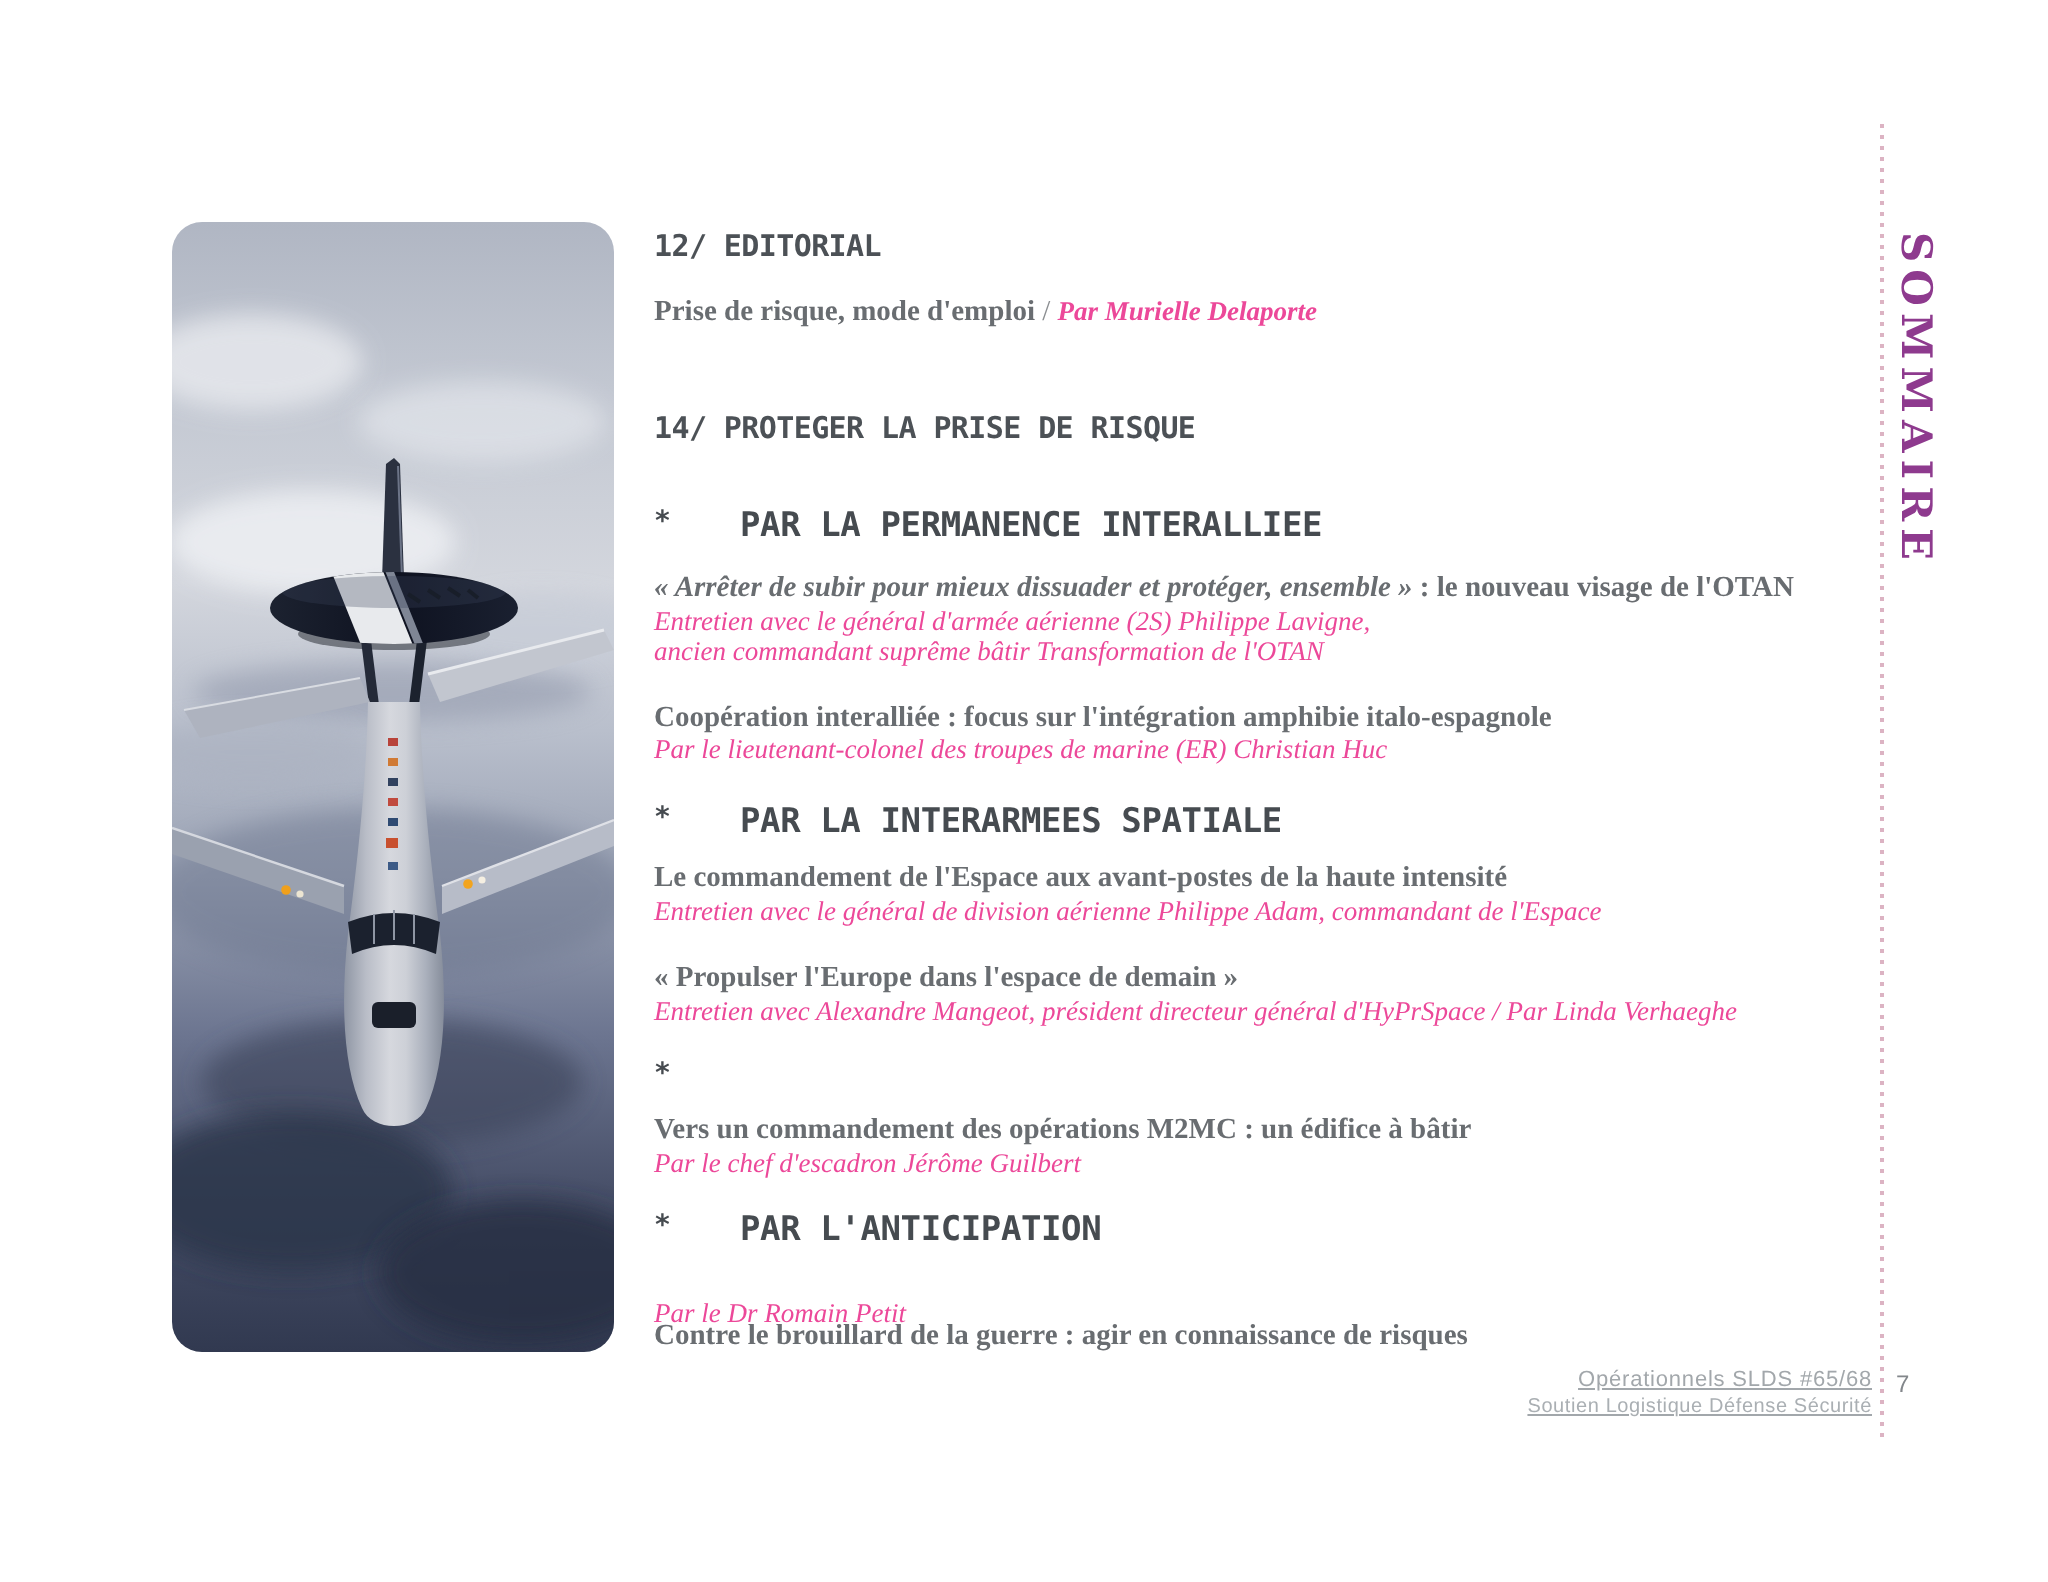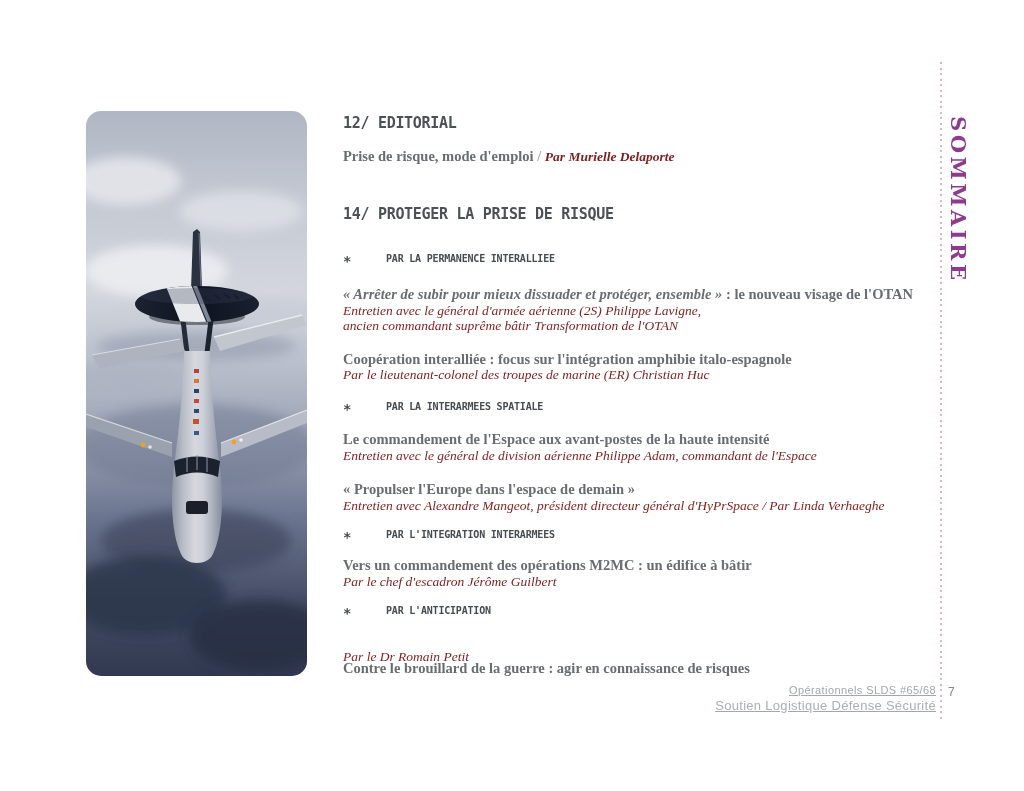--- a/index.html
+++ b/index.html
@@ -7,63 +7,63 @@
     width:1024px;height:791px;position:relative;background:#ffffff;overflow:hidden;
     font-family:"Liberation Serif",serif;
   }
   
   .photo{
     position:absolute;left:86px;top:111px;width:221px;height:565px;
     border-radius:15px;overflow:hidden;
   }
   .photo svg{display:block;width:100%;height:100%;}
   
-  .abs{position:absolute;white-space:nowrap;margin-left:16px;}
+  .abs{position:absolute;white-space:nowrap;}
   .chapter{
     font-family:"DejaVu Sans Mono",monospace;font-weight:bold;
     font-size:15px;color:#4c5156;letter-spacing:-0.3px;
   }
   .subhead-row{display:flex;}
   .subhead-star{
     font-family:"DejaVu Sans Mono",monospace;font-weight:bold;
     font-size:14px;color:#464b50;width:43px;
   }
   .subhead{
     font-family:"DejaVu Sans Mono",monospace;font-weight:bold;
-    font-size:10px;color:#464b50;letter-spacing:-0.2px;
+    font-size:17px;color:#464b50;letter-spacing:-0.2px;
   }
   .title{
     font-family:"Liberation Serif",serif;font-weight:bold;
     font-size:14.5px;color:#696d71;
   }
   .title .q-it{font-style:italic;}
   .byline{
     font-family:"Liberation Serif",serif;font-style:italic;
-    font-size:13.5px;color:#7f1d1d;
+    font-size:13.5px;color:#ec4899;
   }
   .slash-sep{font-weight:normal;color:#8b8e91;}
   
   .dotted-line{
     position:absolute;left:940px;top:62px;width:2px;height:660px;
     background-image:repeating-linear-gradient(to bottom,#dcb3c3 0px,#dcb3c3 2px,transparent 2px,transparent 5.5px);
   }
   .sommaire{
     position:absolute;left:971px;top:116px;
     transform:rotate(90deg);transform-origin:top left;
     font-family:"DejaVu Serif",serif;font-weight:bold;
     font-size:21px;letter-spacing:3.5px;color:#8e3a8e;
     white-space:nowrap;
   }
   
   .footer{
     position:absolute;right:88px;top:684px;text-align:right;
     font-family:"Liberation Sans",sans-serif;color:#a2a7ab;text-decoration:underline;
   }
   .footer-line1{font-size:11px;letter-spacing:0.4px;}
-  .footer-line2{font-size:13px;letter-spacing:0.3px;margin-top:2px;color:#aaafb3;}
+  .footer-line2{font-size:10px;letter-spacing:0.3px;margin-top:2px;color:#aaafb3;}
   .page-number{
     position:absolute;left:948px;top:685px;
     font-family:"Liberation Sans",sans-serif;font-size:12px;color:#83878b;
   }
 </style>
 </head>
 <body>
 
 <div class="photo">
   <svg viewBox="0 0 221 565" preserveAspectRatio="none">
@@ -192,21 +192,20 @@
 </div>
 
 <div class="abs title" style="left:327px;top:431px;">Le commandement de l'Espace aux avant-postes de la haute intensité</div>
 <div class="abs byline" style="left:327px;top:448px;">Entretien avec le général de division aérienne Philippe Adam, commandant de l'Espace</div>
 
 <div class="abs title" style="left:327px;top:481px;text-align:center;">« Propulser l'Europe dans l'espace de demain »</div>
 <div class="abs byline" style="left:327px;top:498px;">Entretien avec Alexandre Mangeot, président directeur général d'HyPrSpace / Par Linda Verhaeghe</div>
 
 <div class="abs subhead-row" style="left:327px;top:529px;">
   <span class="subhead-star">*</span>
-  <span class="subhead">PAR L'INTEGRATION INTERARMEES</span>
 </div>
 
 <div class="abs title" style="left:327px;top:557px;">Vers un commandement des opérations M2MC : un édifice à bâtir</div>
 <div class="abs byline" style="left:327px;top:574px;">Par le chef d'escadron Jérôme Guilbert</div>
 
 <div class="abs subhead-row" style="left:327px;top:605px;">
   <span class="subhead-star">*</span>
   <span class="subhead">PAR L'ANTICIPATION</span>
 </div>
 

